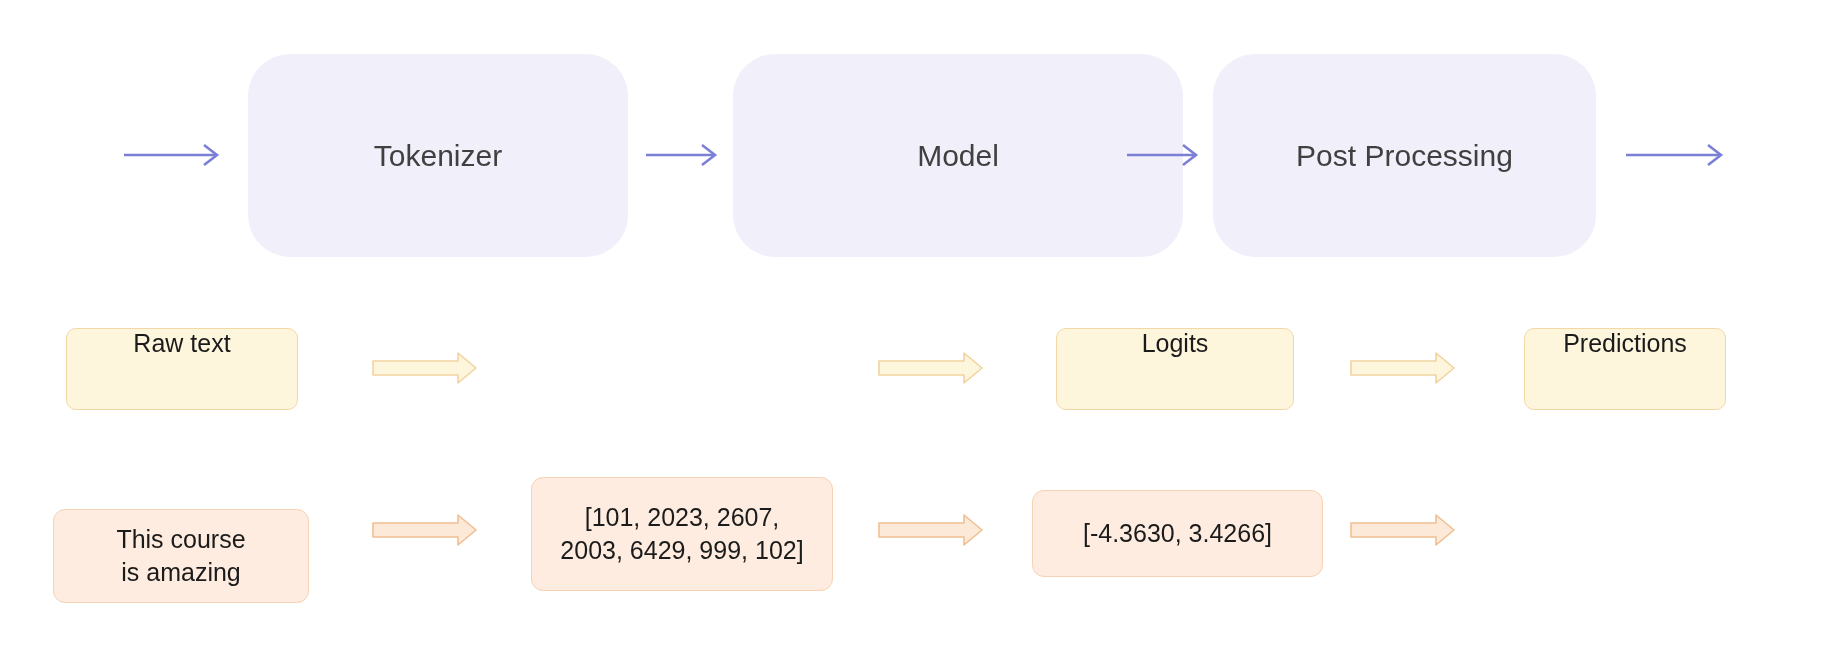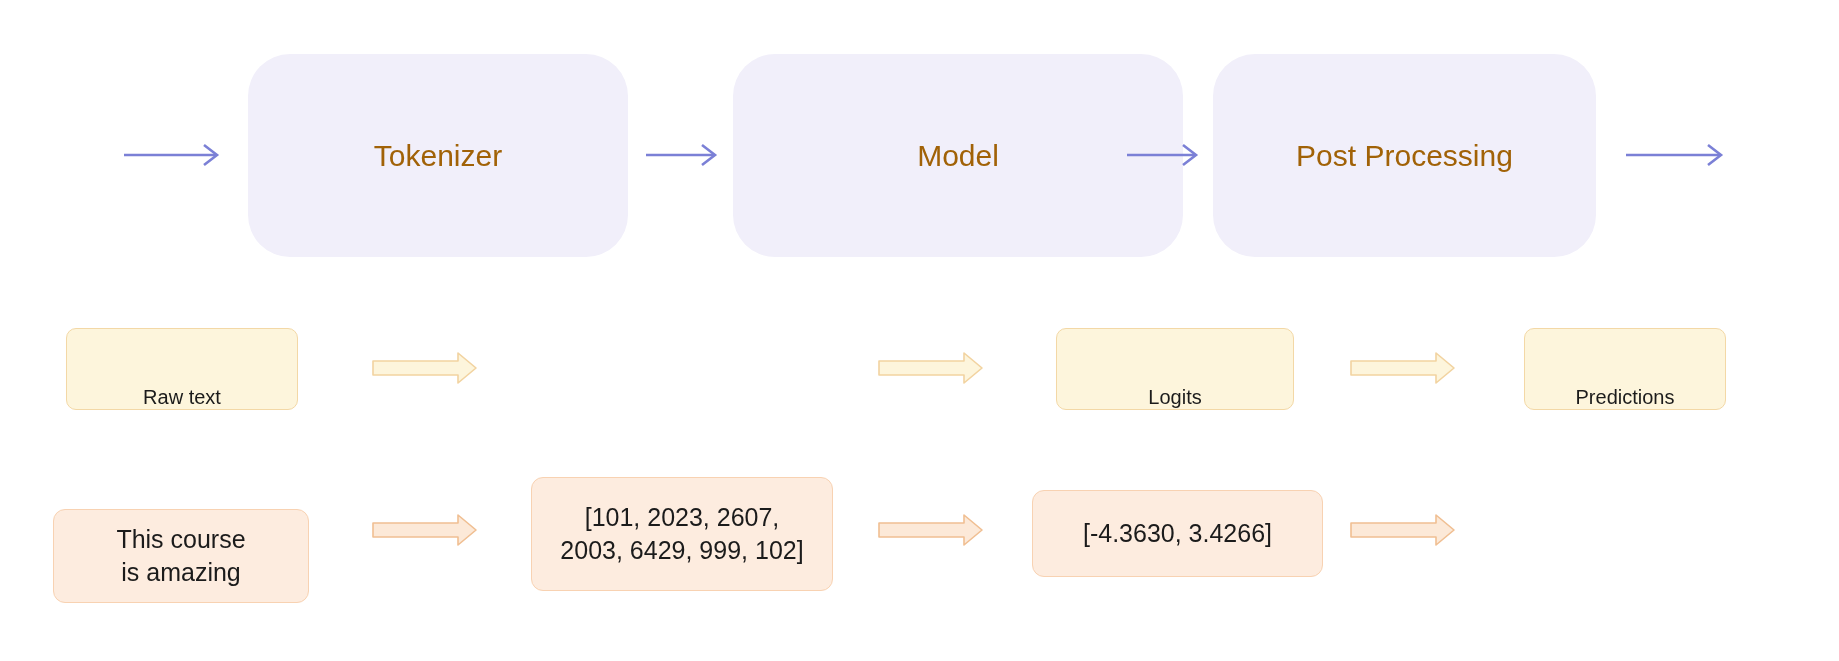--- a/index.html
+++ b/index.html
@@ -15,34 +15,34 @@
   .stage-box {
     position: absolute;
     top: 54px;
     height: 203px;
     background: #f1effa;
     border-radius: 42px;
     display: flex;
     align-items: center;
     justify-content: center;
     font-size: 30px;
-    color: #a16207;
+    color: #404040;
   }
   .flow-arrow { position: absolute; top: 142px; }
   .label-box {
     position: absolute;
     top: 328px;
     height: 80px;
     background: #fdf5dc;
     border: 1px solid #f3d8a6;
     border-radius: 10px;
     display: flex;
-    align-items: flex-end;
+    align-items: flex-start;
     justify-content: center;
-    font-size: 20px;
+    font-size: 25px;
   }
   .value-box {
     position: absolute;
     background: #fdecdf;
     border: 1px solid #f8d2b2;
     border-radius: 12px;
     display: flex;
     align-items: center;
     justify-content: center;
     font-size: 25px;

